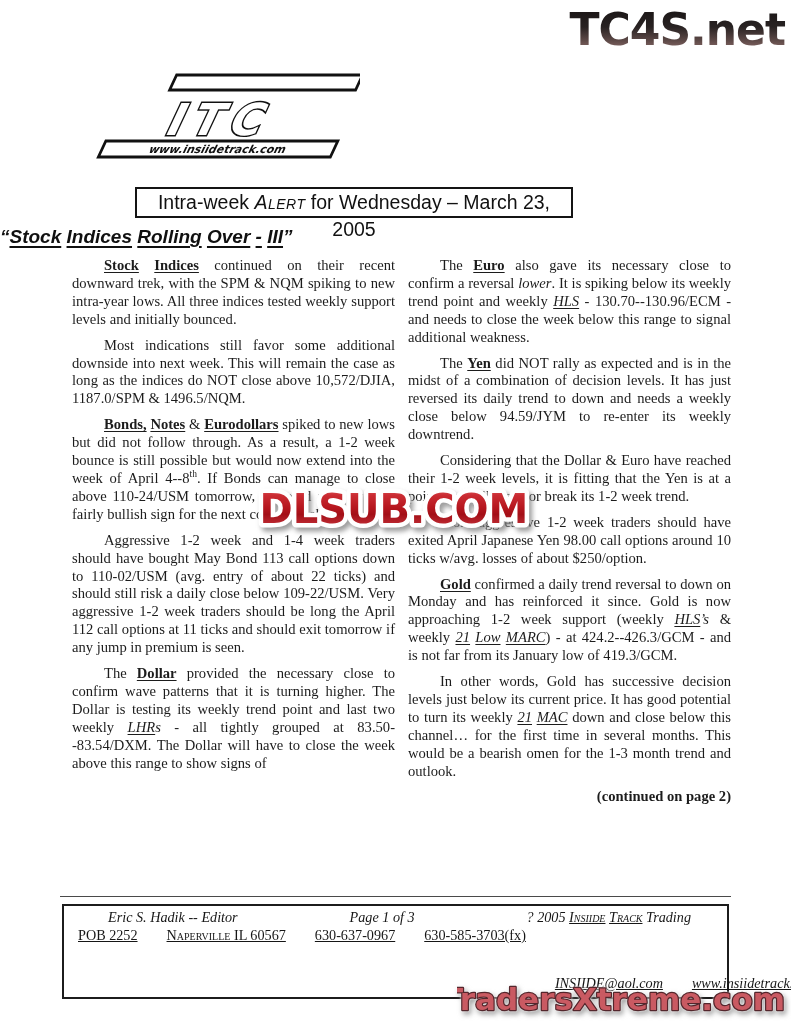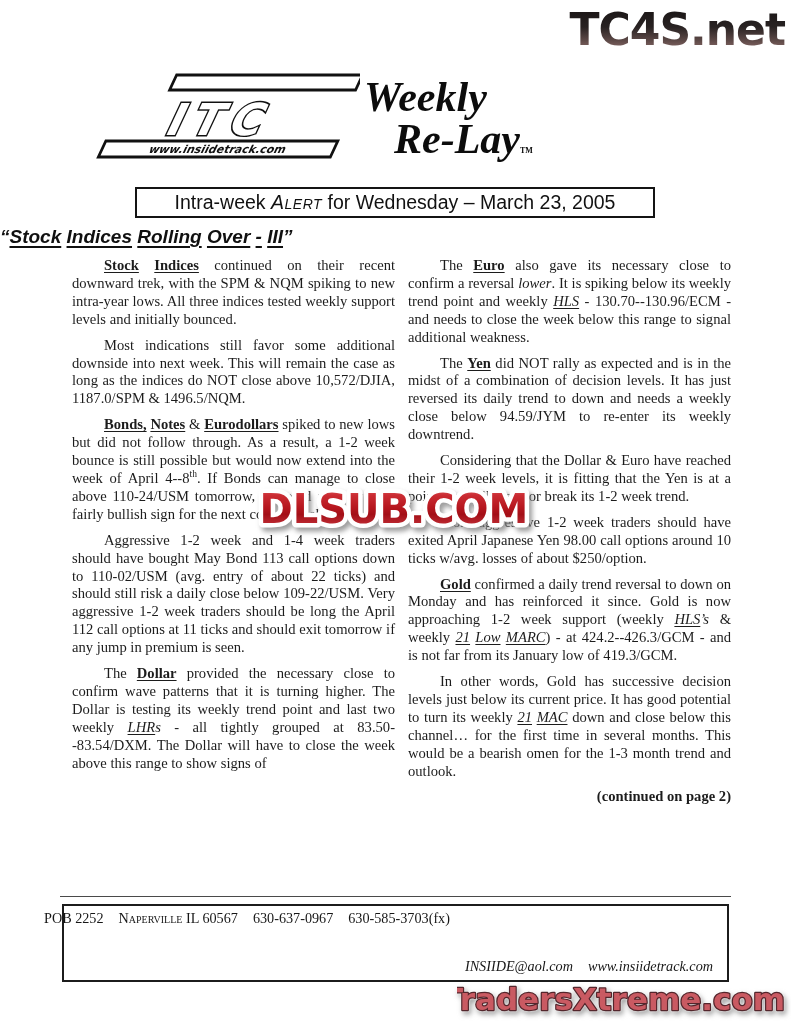--- a/index.html
+++ b/index.html
@@ -22,21 +22,21 @@
   .brand {
     font-family:"Liberation Serif", serif; font-weight:bold; font-style:italic;
     font-size:42px; line-height:42px; color:#0c0c0c; margin-left:4px; margin-top:4px;
     white-space:nowrap;
   }
   .brand .line2 { padding-left:30px; }
   .brand .tm { font-size:8px; font-style:normal; font-weight:bold; vertical-align:baseline; }
 
   
   .alert-box {
-    position:absolute; left:135px; top:187px; width:520px; height:31px;
+    position:absolute; left:135px; top:187px; width:438px; height:31px;
     border:2px solid #141414; text-align:center;
     font-family:"Liberation Sans", sans-serif; font-size:19.5px; line-height:27px;
     color:#111;
   }
   .alert-em { font-style:italic; font-variant:small-caps; letter-spacing:0.5px; }
 
   
   .headline {
     position:absolute; left:0; right:0; top:226px; text-align:left;
     font-family:"Liberation Sans", sans-serif; font-weight:bold; font-style:italic;
@@ -62,21 +62,21 @@
   .continued { text-align:right; font-weight:bold; margin-top:2px; font-size:14.6px; }
 
   
   .footer-rule { position:absolute; left:60px; right:60px; top:896px; border-top:1.5px solid #4a4a4a; }
   .footer-box {
     position:absolute; left:62px; right:62px; top:904px;
     border:2px solid #1c1c1c; padding:3px 14px 5px 14px;
     font-size:14.2px; color:#161616;
   }
   .f-row1 { display:flex; justify-content:space-between; align-items:baseline; padding:0 22px 0 30px; font-style:italic; }
-  .f-row2 { display:flex; justify-content:flex-end; gap:15px; margin-top:1px; white-space:nowrap; }
+  .f-row2 { display:flex; justify-content:space-between; gap:29px; margin-top:1px; white-space:nowrap;text-decoration:underline; }
   .sc { font-variant:small-caps; }
   .u  { text-decoration:underline; }
   .fseg.it { font-style:italic;margin-top:48px; }
   .fseg.sc { font-variant:small-caps; }
 
   
   .dlsub { position:absolute; left:243px; top:480px;
     filter: drop-shadow(3px 4px 2.5px rgba(125,125,125,0.75)); }
   .dlsub text {
     font-family:"DejaVu Sans", sans-serif; font-weight:bold;
@@ -110,24 +110,20 @@
 
   <div class="masthead">
     <svg class="itc-logo" width="268" height="95" viewBox="0 0 268 95">
       <g transform="translate(36,0) skewX(-25)">
         <rect x="50" y="3" width="186" height="15" fill="#ffffff" stroke="#111111" stroke-width="3"></rect>
         <text x="64" y="63" font-family="DejaVu Sans, sans-serif" font-size="44" font-weight="bold" letter-spacing="8" fill="#ffffff" stroke="#111111" stroke-width="3" paint-order="stroke">ITC</text>
         <rect x="10" y="69" width="232" height="16" fill="#ffffff" stroke="#111111" stroke-width="3"></rect>
         <text x="126" y="81.5" text-anchor="middle" font-family="DejaVu Sans, sans-serif" font-size="11" font-weight="bold" fill="#111111">www.insiidetrack.com</text>
       </g>
     </svg>
-    <div class="brand">
-      <div class="line1">Weekly</div>
-      <div class="line2"><span>Re-Lay</span><span class="tm">TM</span></div>
-    </div>
   </div>
 
   <div class="alert-box">
     <span>Intra-week </span><span class="alert-em">Alert</span><span> for Wednesday – March 23, 2005</span>
   </div>
 
   <div class="headline">
     <span>“</span><span id="headline-words"><span class="hw">Stock</span> <span class="hw">Indices</span> <span class="hw">Rolling</span> <span class="hw">Over</span> <span class="hw">-</span> <span class="hw">III</span></span><span>”</span>
   </div>
 
@@ -147,20 +143,25 @@
           <p class="para"><span>More aggressive 1-2 week traders should have exited April Japanese Yen 98.00 call options around 10 ticks w/avg. losses of about $250/option.</span></p>
           <p class="para"><span class="r-bu">Gold</span><span> confirmed a daily trend reversal to down on Monday and has reinforced it since.  Gold is now approaching 1-2 week support (weekly </span><span class="r-iu">HLS</span><span class="r-i">’s</span><span> &amp; weekly </span><span class="r-iu">21</span><span> </span><span class="r-iu">Low</span><span> </span><span class="r-iu">MARC</span><span>) - at 424.2--426.3/GCM - and is not far from its January low of 419.3/GCM.</span></p>
           <p class="para"><span>In other words, Gold has successive decision levels just below its current price.  It has good potential to turn its weekly </span><span class="r-iu">21</span><span> </span><span class="r-iu">MAC</span><span> down and close below this channel… for the first time in several months.  This would be a bearish omen for the 1-3 month trend and outlook.</span></p>
         </div>
       <p class="continued">(continued on page 2)</p>
     </div>
   </div>
 
   <div class="footer-rule"></div>
   <div class="footer-box">
+    <div class="f-row1">
+      <span>Eric S. Hadik -- Editor</span>
+      <span>Page 1 of 3</span>
+      <span><span>? 2005 </span><span class="sc u">Insiide</span> <span class="sc u">Track</span><span> Trading</span></span>
+    </div>
     <div class="f-row2" id="footer-contacts">
         <span class="fseg">POB 2252</span>
         <span class="fseg sc">Naperville IL 60567</span>
         <span class="fseg">630-637-0967</span>
         <span class="fseg">630-585-3703(fx)</span>
         <span class="fseg it">INSIIDE@aol.com</span>
         <span class="fseg it">www.insiidetrack.com</span>
       </div>
   </div>
 

